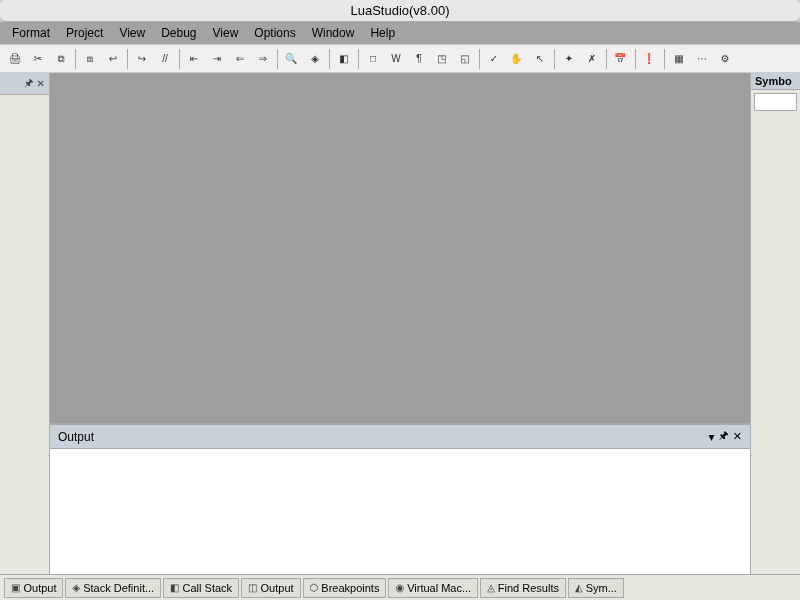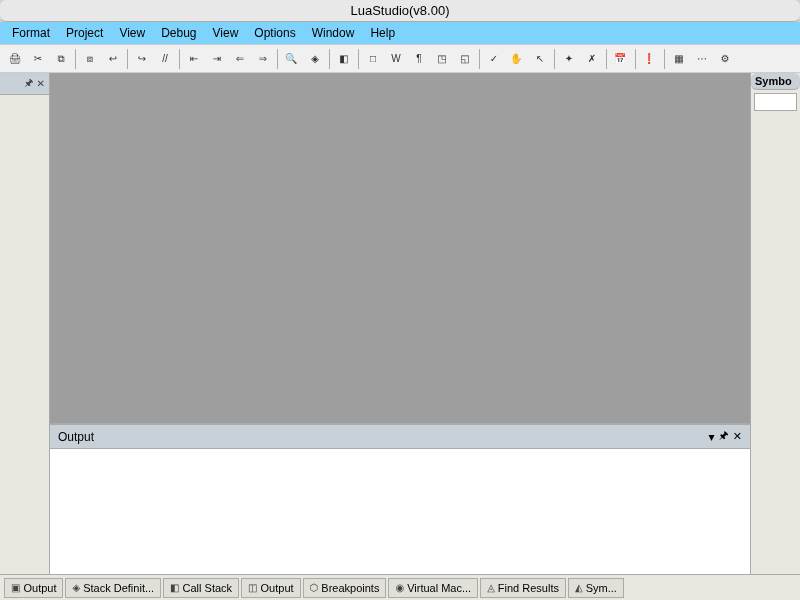--- a/index.html
+++ b/index.html
@@ -18,21 +18,21 @@
       text-align: center;
       padding: 3px 0;
       font-size: 13px;
       color: #000;
       border-bottom: 1px solid #aaa;
       border-radius: 6px;
     }
 
     
     #menu-bar {
-      background: #7dd3fc;
+      background: #a3a3a3;
       display: flex;
       align-items: center;
       padding: 2px 4px;
       border-bottom: 1px solid #ccc;
       font-size: 12px;
     }
     .menu-item {
       padding: 2px 8px;
       cursor: default;
       color: #000;
@@ -156,21 +156,20 @@
       flex-direction: column;
     }
     #right-panel-header {
       background: #c8d0d8;
       padding: 2px 4px;
       font-size: 11px;
       font-weight: bold;
       border-bottom: 1px solid #aaa;
       overflow: hidden;
       white-space: nowrap;
-      border-radius: 6px;
     }
     #right-panel-search {
       margin: 3px;
       width: calc(100% - 6px);
       height: 18px;
       background: #fff;
       border: 1px solid #aaa;
     }
 
     

